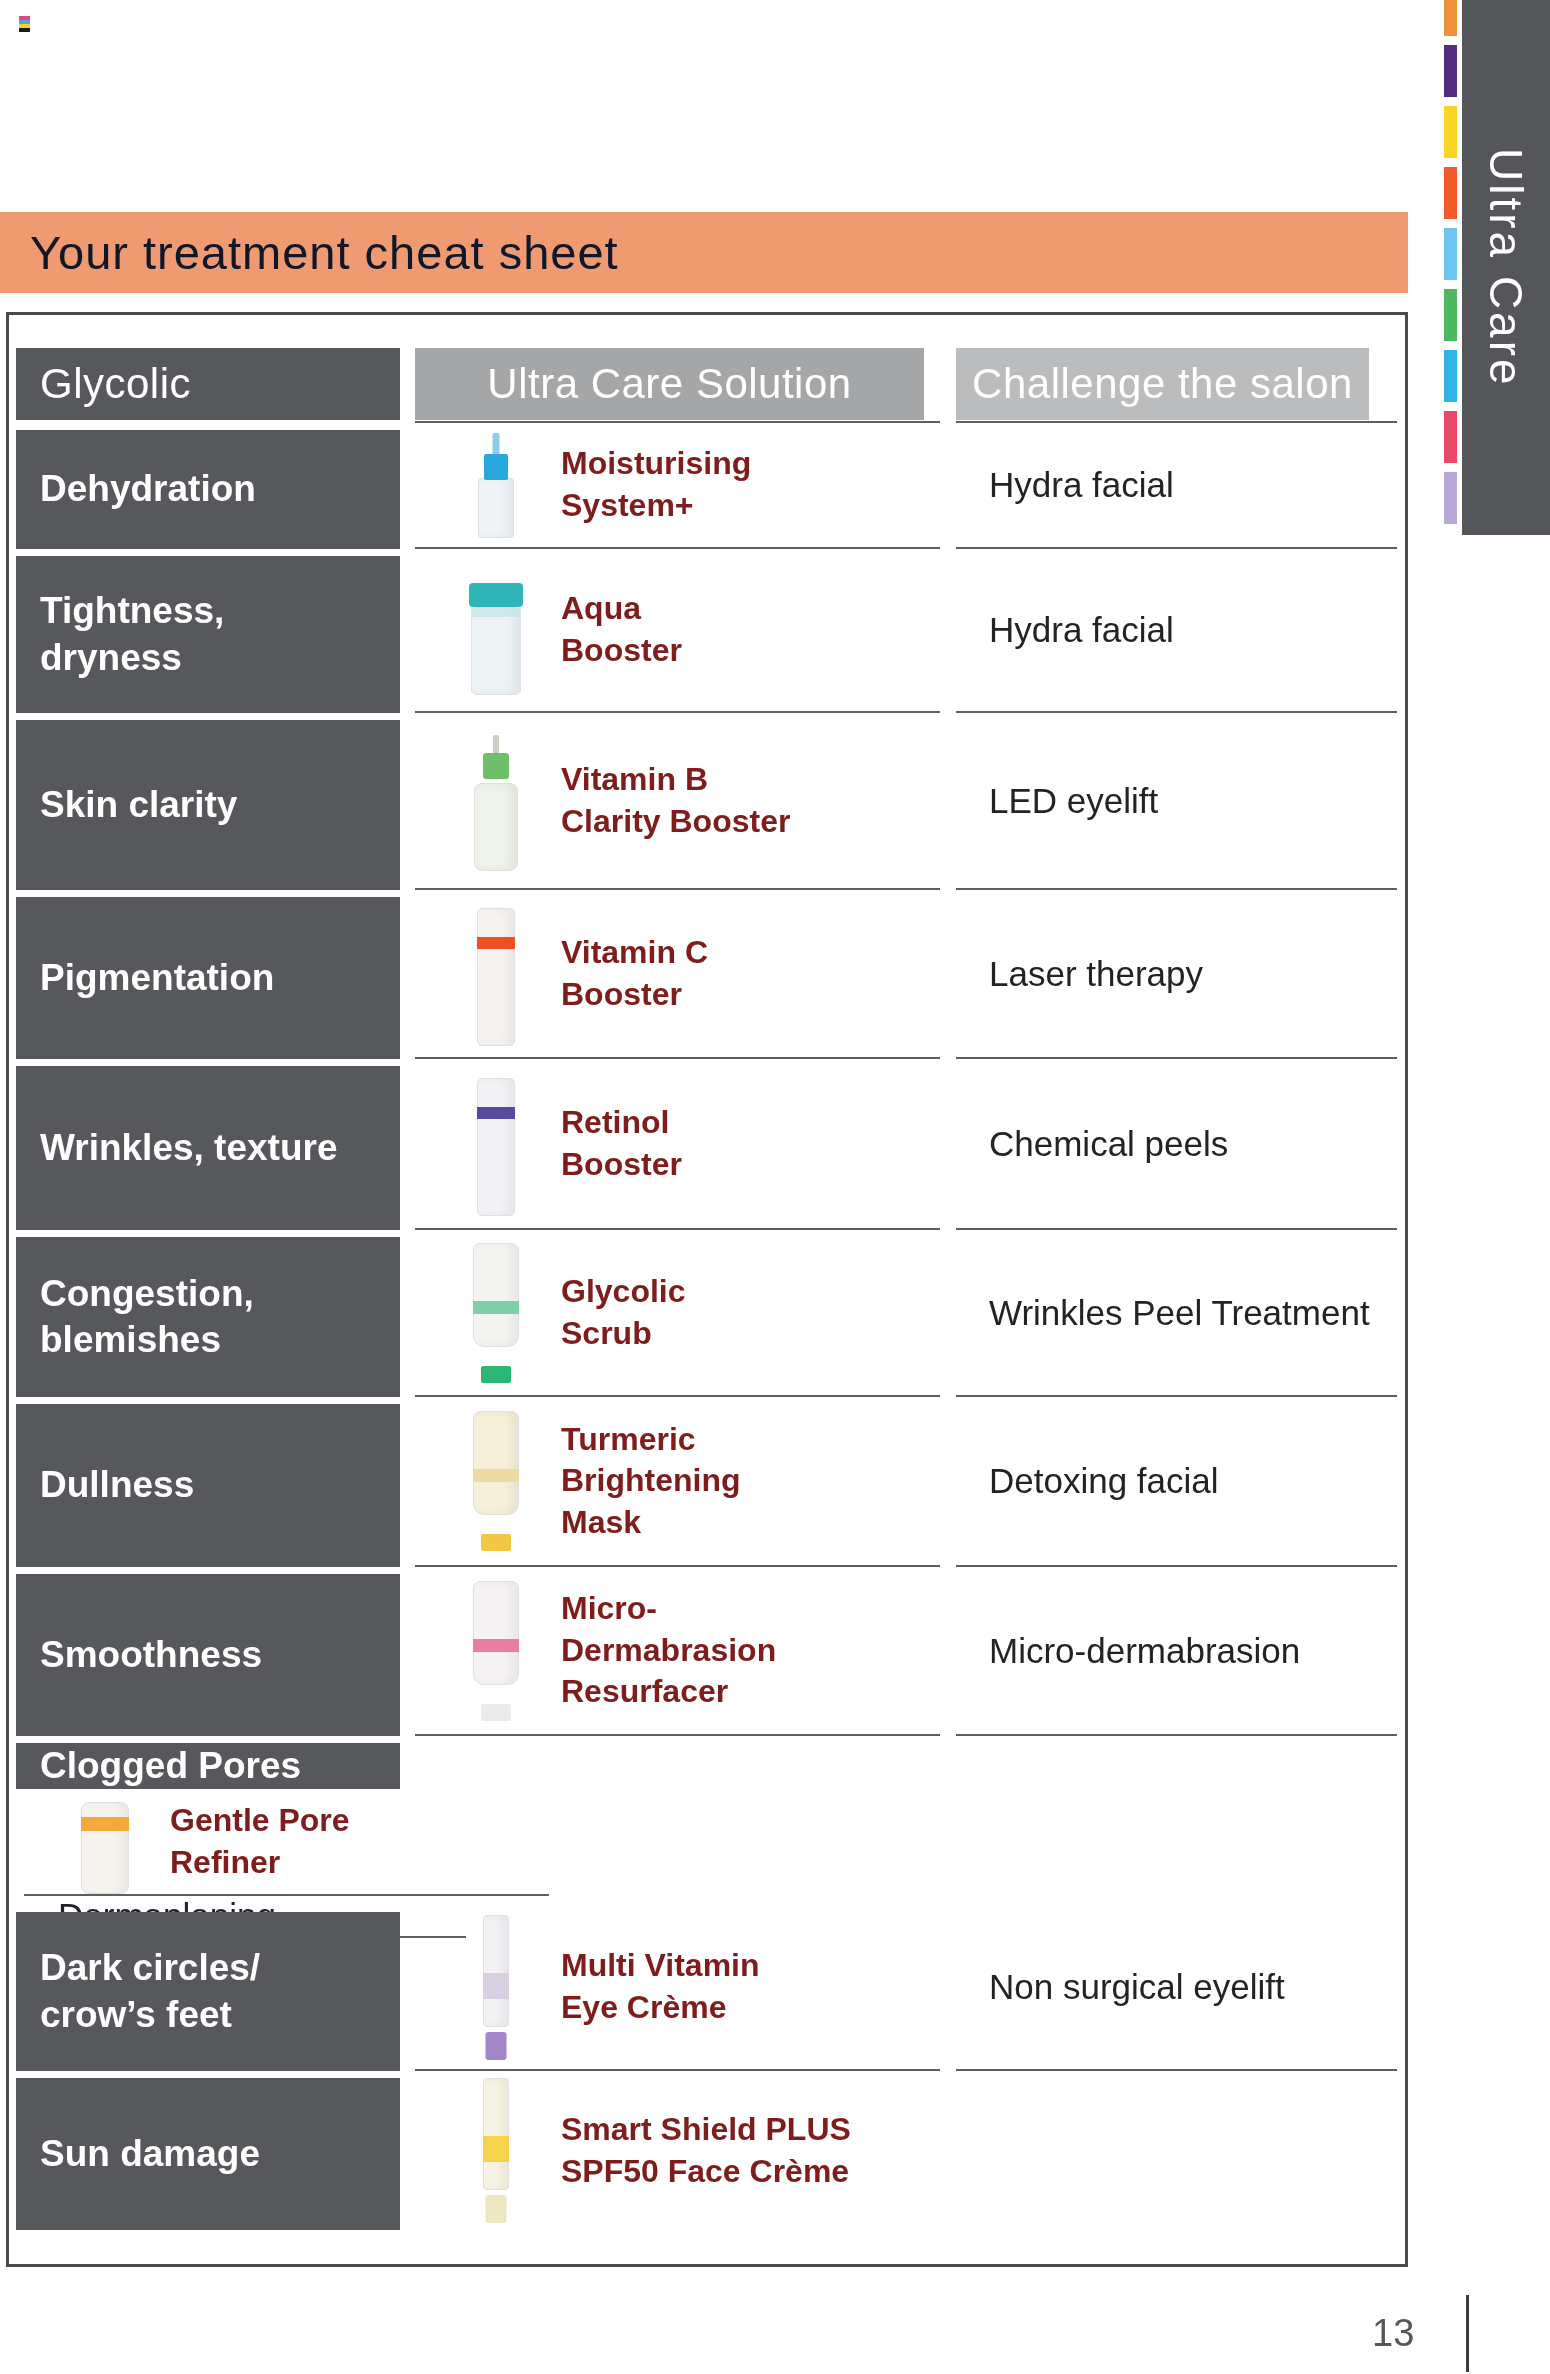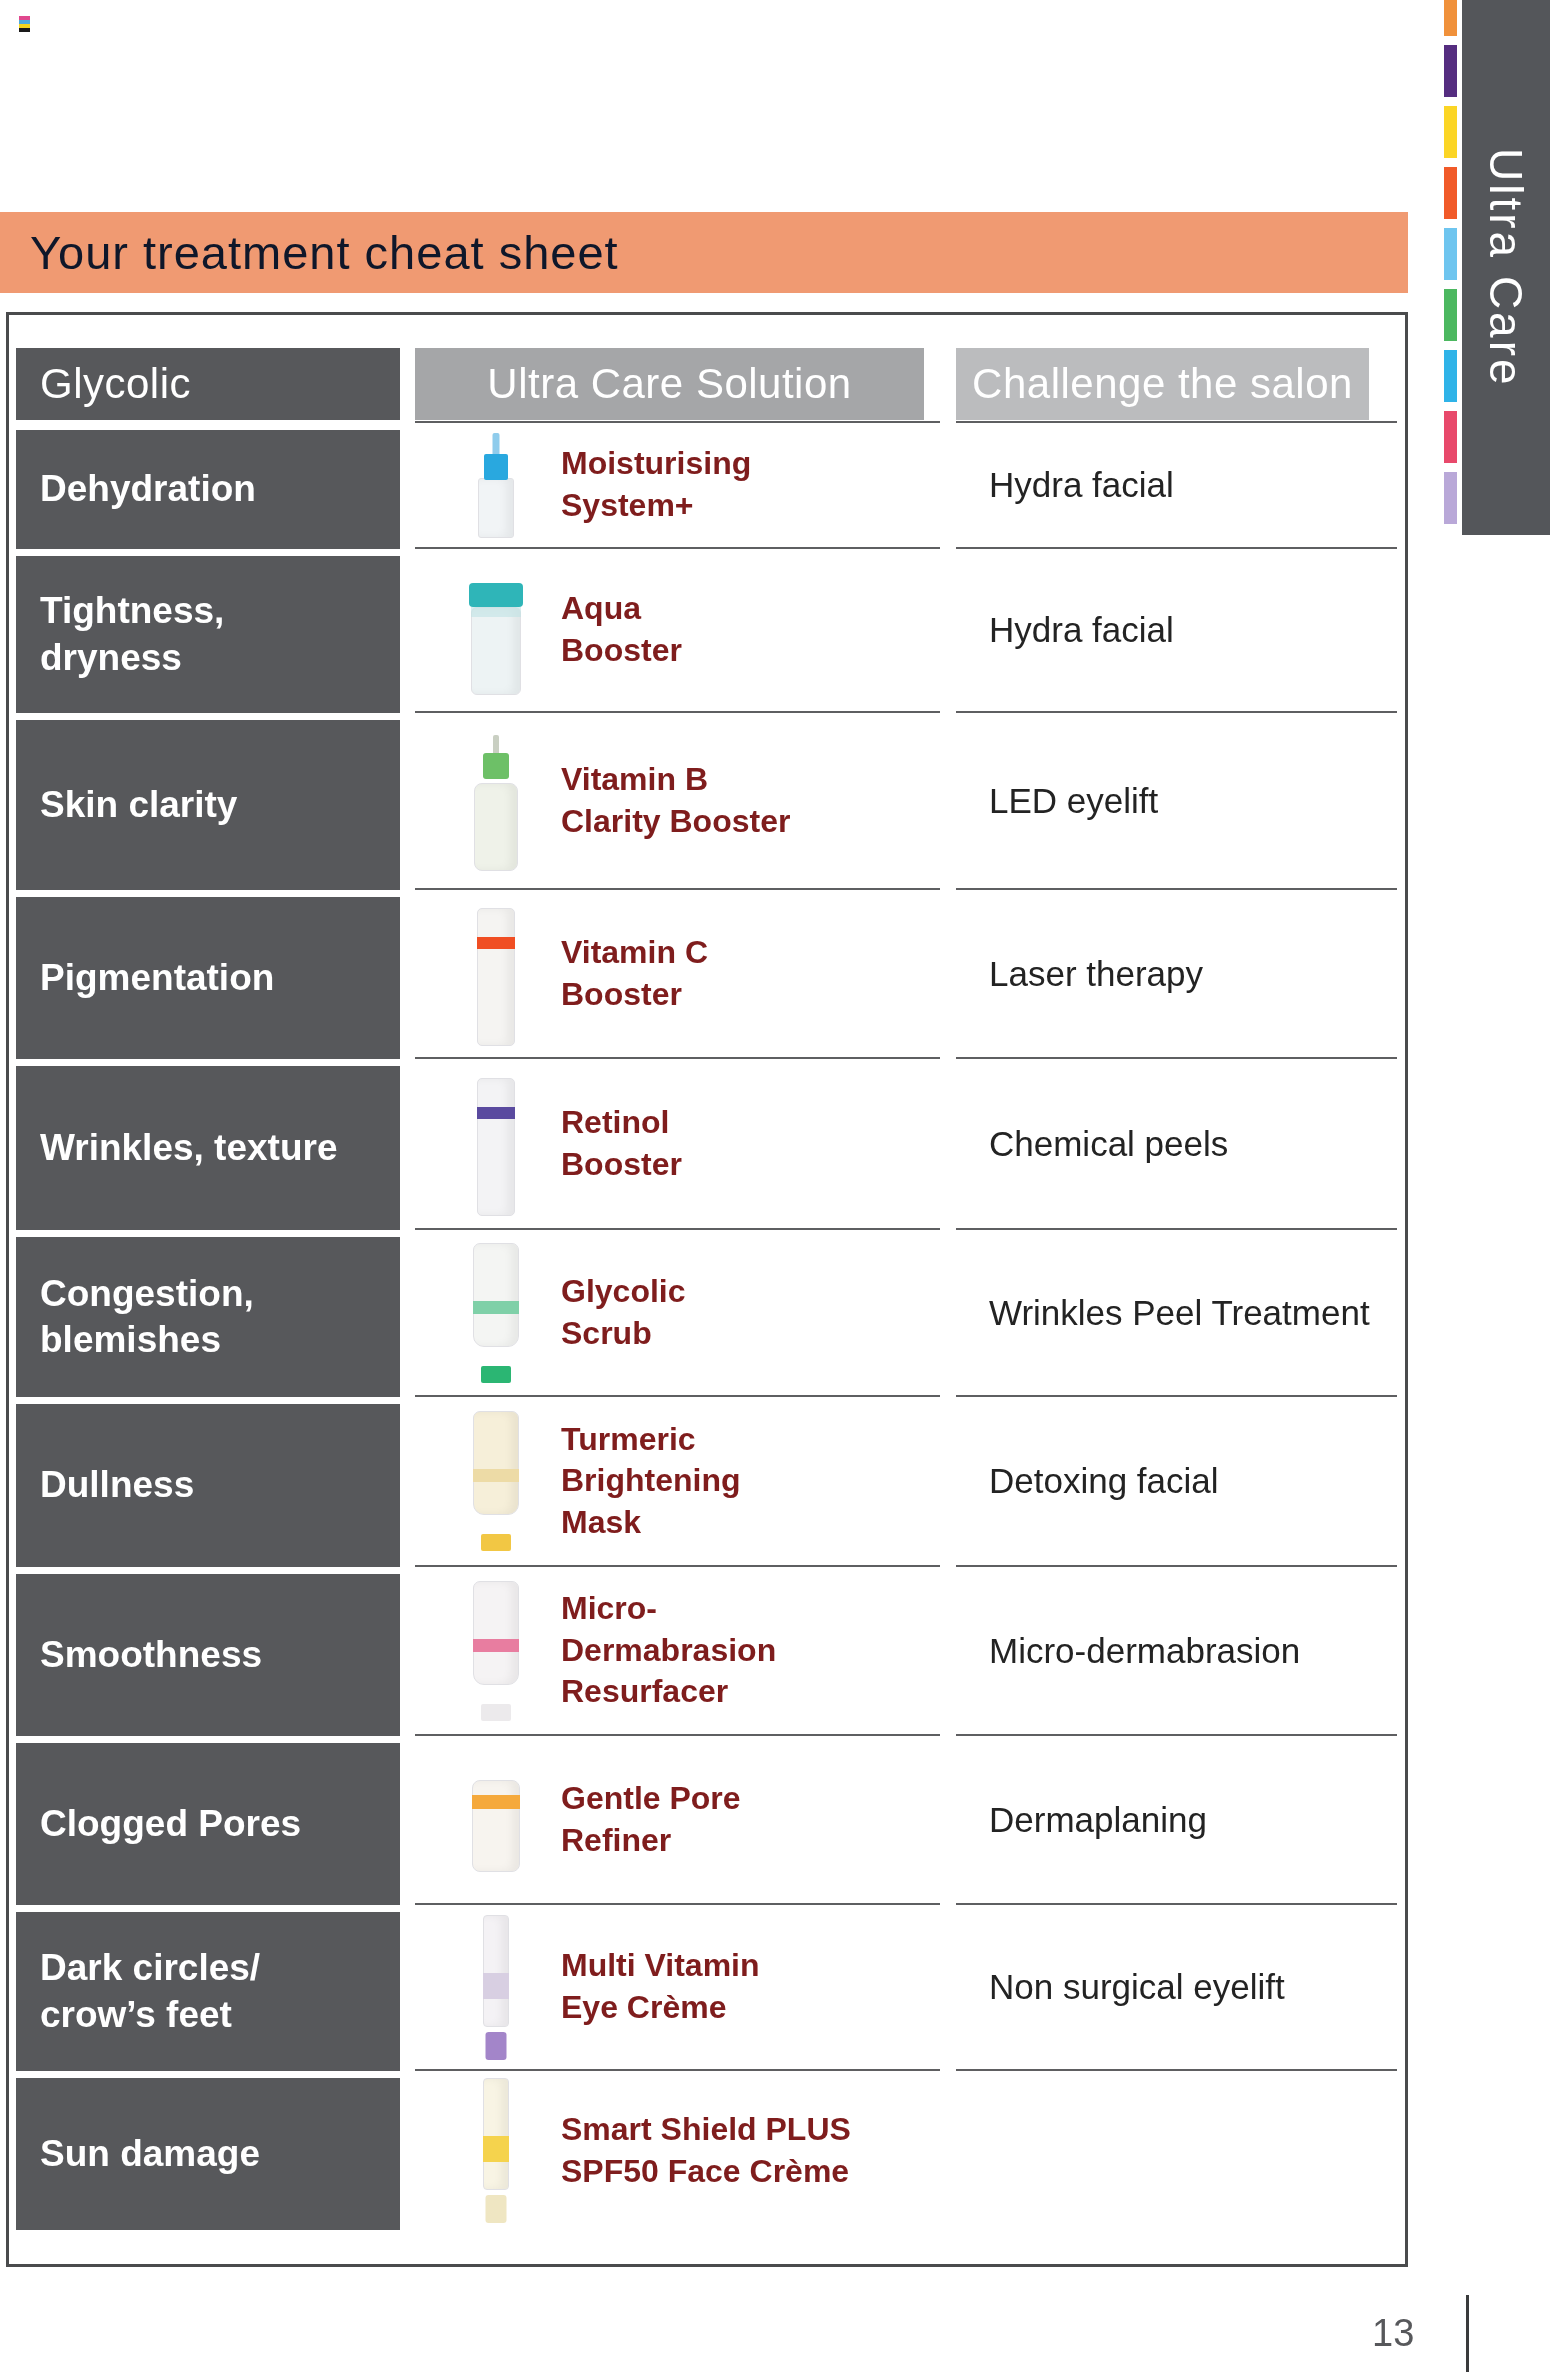--- a/index.html
+++ b/index.html
@@ -58,21 +58,21 @@
   }
   .concern-label{font-size:37px;font-weight:bold;white-space:pre-line;line-height:1.25;}
   .pname{font-size:32px;font-weight:bold;color:#7f1d1d;white-space:pre-line;
          line-height:1.3;margin-left:20px;}
   .salon-label{font-size:35px;color:#232323;white-space:pre-line;}
   .row:last-child .c2,.row:last-child .c3{border-bottom:none;}
 
   
   .r1{height:126px;}.r2{height:164px;}.r3{height:177px;}.r4{height:169px;}
   .r5{height:171px;}.r6{height:167px;}.r7{height:170px;}.r8{height:169px;}
-  .r9{height:169px;}.r10{height:166px;}.r11{height:159px;}
+  .r9{height:169px;flex-direction:column;}.r10{height:166px;}.r11{height:159px;}
 
   
   .bottle-slot{width:90px;display:flex;align-items:center;justify-content:center;flex:none;}
   .bottle{position:relative;width:86px;}
   .bottle>div{position:absolute;left:50%;transform:translateX(-50%);}
   .b-body{background:var(--body);border:1px solid #E0E0E4;box-sizing:border-box;
           box-shadow:inset -7px 0 9px rgba(0,0,0,0.05);}
   .b-cap{background:var(--cap);}
   .b-band{background:var(--accent);}
   .b-tip{background:var(--accent);display:none;}

